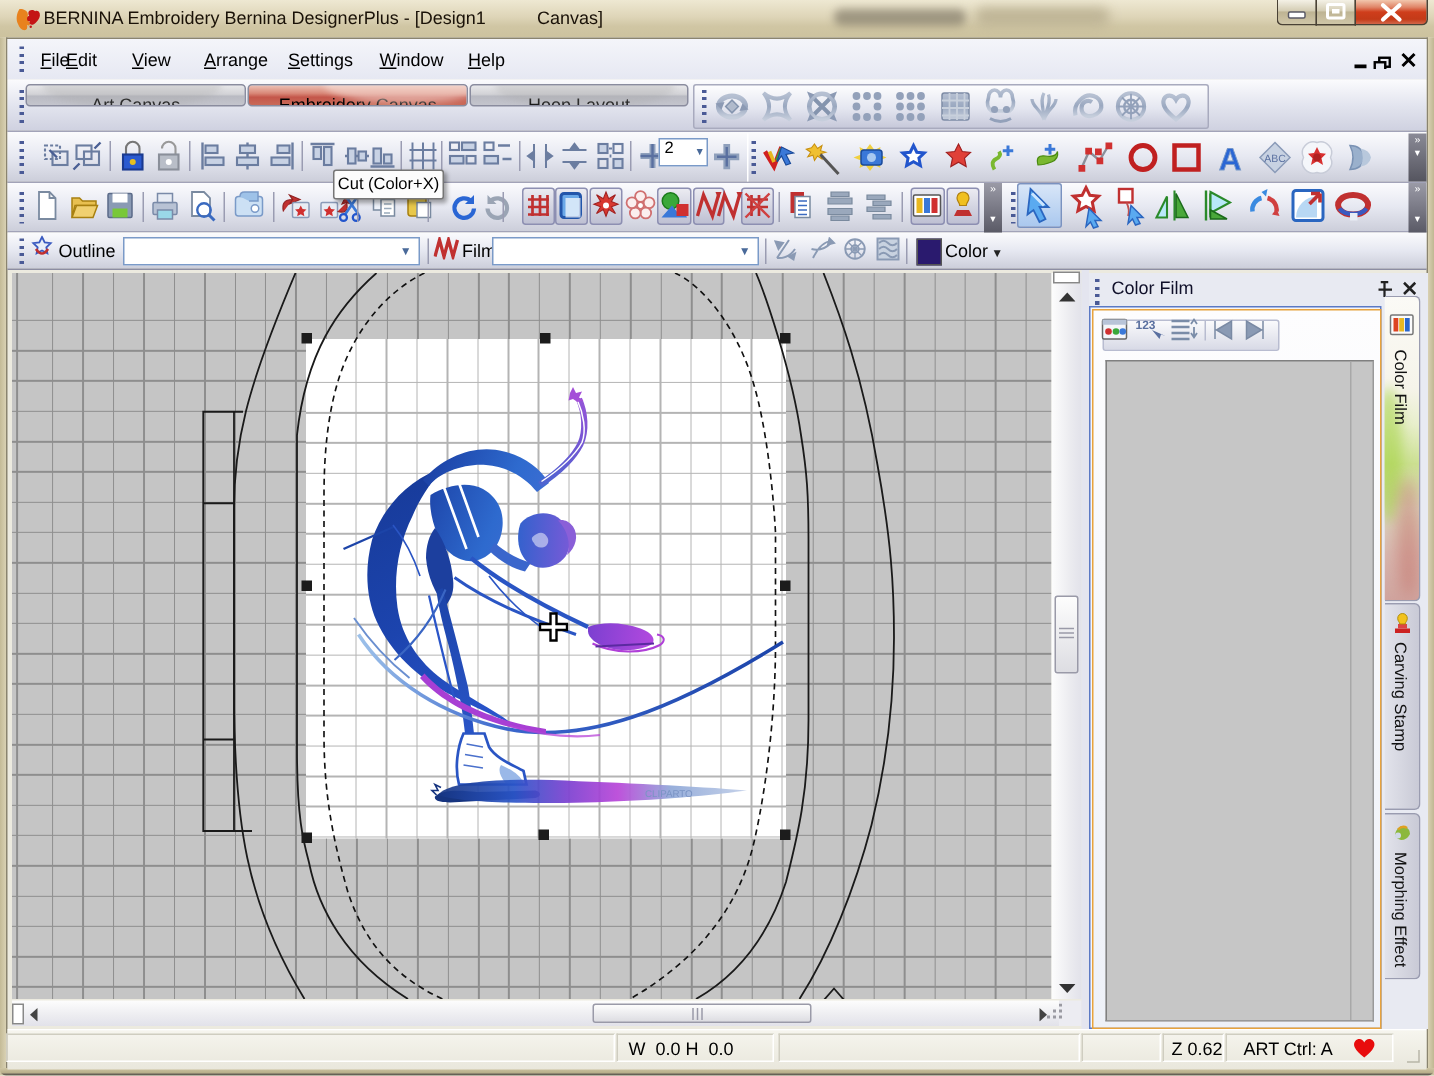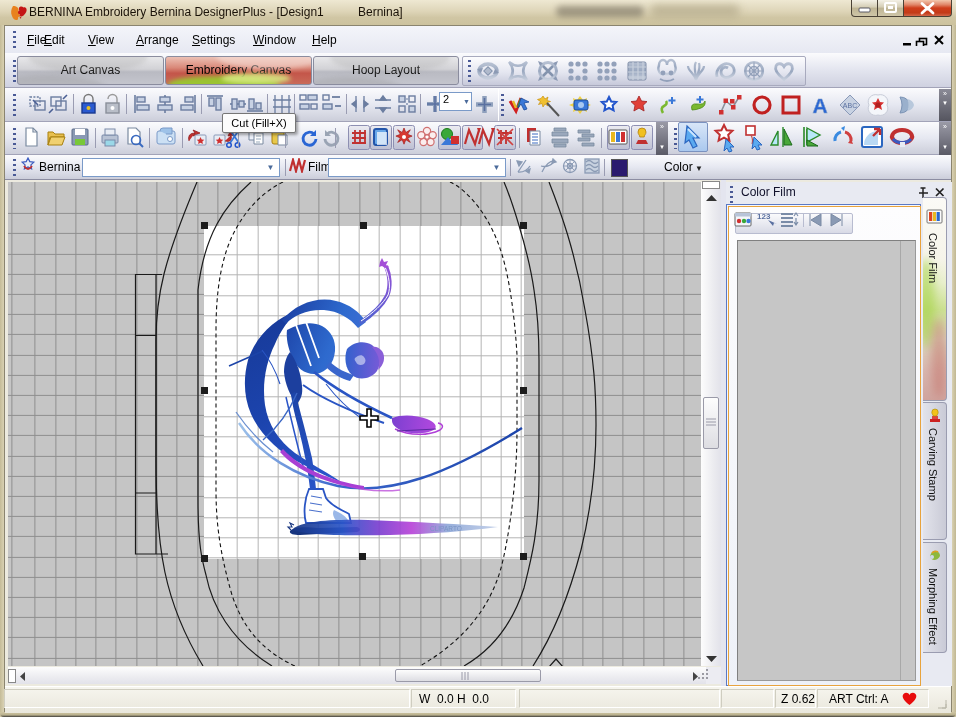--- a/index.html
+++ b/index.html
@@ -21,21 +21,21 @@
 #menubar{top:26px;height:27px;background:linear-gradient(180deg,#f4f5fa,#e6e8f2);}
 .menu-item{top:7px;font-size:12px;color:#000;}
 .menu-item u{text-decoration:underline;}
 #tabrow{top:53px;height:35px;background:linear-gradient(180deg,#fbfbfd 0%,#e3e5ef 50%,#cfd1e0 100%);border-bottom:1px solid #a2a3b8;box-sizing:border-box;}
 #row2{top:88px;height:34px;background:linear-gradient(180deg,#fbfbfd 0%,#e6e8f1 50%,#ccceda 100%);border-bottom:1px solid #a2a3b8;box-sizing:border-box;}
 #row3{top:122px;height:33px;background:linear-gradient(180deg,#fbfbfd 0%,#e6e8f1 50%,#ccceda 100%);border-bottom:1px solid #a2a3b8;box-sizing:border-box;}
 #row4{top:155px;height:25px;background:linear-gradient(180deg,#fbfbfd 0%,#e6e8f1 50%,#ccceda 100%);border-bottom:1px solid #8c8da2;box-sizing:border-box;}
 .dots{width:3px;background-image:repeating-linear-gradient(180deg,#4a5a96 0 2px,transparent 2px 5px);}
 .vsep{width:1px;background:#9a9cb2;}
 
-.tabbtn{top:56px;height:29px;border:1px solid #8a8c9e;border-radius:3px;box-sizing:border-box;font-size:12px;color:#000;text-align:center;line-height:27px;overflow:hidden;}
+.tabbtn{top:56px;height:15px;border:1px solid #8a8c9e;border-radius:3px;box-sizing:border-box;font-size:12px;color:#000;text-align:center;line-height:27px;overflow:hidden;}
 .tabgrey{background:linear-gradient(180deg,#e8e8ea 0%,#d2d2d6 45%,#b9bac2 55%,#c4c5cd 100%);}
 #tab-emb{background:linear-gradient(180deg,#ecc0b4 0%,#d98878 40%,#c4564a 60%,#c96a58 100%);}
 .swoosh{position:absolute;border-radius:50%;filter:blur(2px);}
 
 .ddbox{top:158px;height:19px;background:#fff;border:1px solid #7a9ac8;box-sizing:border-box;}
 .ddarrow{position:absolute;right:2px;top:2px;width:13px;height:13px;color:#4a6a9a;font-size:8px;line-height:13px;text-align:center;}
 
 #canvas{left:8px;top:182px;width:693px;height:484px;overflow:hidden;background:
  repeating-linear-gradient(90deg,transparent 0 19.28px,#8e8e8e 19.28px 20.28px),
  repeating-linear-gradient(180deg,transparent 0 19.2px,#8e8e8e 19.2px 20.2px),#c5c5c5;
@@ -74,21 +74,21 @@
 </head>
 <body>
 <div class="abs" id="titlebar"></div>
 <svg class="abs" style="left:10px;top:4px" width="18" height="18" viewBox="0 0 18 18">
     <path d="M3,2 C1,5 0.5,9 2,12 C3,15 5,16.5 7,16 C8,15.5 8.5,14 8,12.5 C9,13.5 10,13 10,11.5 C9,10 8,9 8.5,7 C9,5 8,3 6,2.5 C5,2 4,2 3,2Z" fill="#e8821e"></path>
     <path d="M9,4 C9.5,2.5 12,2 13.5,3.5 C14,3 16,3 16.5,5 C17,7 16,9 14,11 C12.5,12.5 11,13 10,12 C9.5,11.5 9.5,10.5 10,10 C9,10.5 8,10 8,8.5 C8,7 9,6.5 9.5,6.5 C9,6 8.8,5 9,4Z" fill="#c41414"></path>
     <circle cx="7" cy="14.5" r="1" fill="#e8821e"></circle>
     <circle cx="10.5" cy="13.8" r=".8" fill="#c41414"></circle>
   </svg>
 <div class="abs" id="title-text">BERNINA Embroidery Bernina DesignerPlus - [Design1</div>
-<div class="abs" style="left:358px;top:5px;font-size:12px;color:#1a1208">Bernina]</div>
+<div class="abs" style="left:358px;top:5px;font-size:12px;color:#1a1208">Canvas]</div>
 <div class="abs" id="blur1"></div>
 <div class="abs" id="blur2"></div>
 <div class="abs capbtn" id="btn-min"><svg width="25" height="15">
       <rect x="7" y="8" width="11" height="4" rx="1" fill="#fff" stroke="#5a5a66"></rect>
     </svg></div>
 <div class="abs capbtn" id="btn-max"><svg width="25" height="15">
       <rect x="7" y="3" width="11" height="9" rx="1" fill="none" stroke="#fff" stroke-width="2"></rect>
       <rect x="10" y="6" width="5" height="3" fill="#fff"></rect>
     </svg></div>
 <div class="abs capbtn" id="btn-close"><svg width="47" height="15">
@@ -133,33 +133,33 @@
 <div class="abs" id="strip1" style="left:462px;top:56px;width:344px;height:30px;border:1px solid #a8aabe;border-radius:2px;background:linear-gradient(180deg,#fdfdfe 0%,#e4e6f0 55%,#c7c9da 100%);box-sizing:border-box"></div>
 <div class="abs dots" style="left:468px;top:60px;height:22px"></div>
 
 <div class="abs row" id="row2"></div>
 <div class="abs dots" style="left:13px;top:94px;height:22px"></div>
 <div class="abs row" id="row3"></div>
 <div class="abs dots" style="left:13px;top:128px;height:21px"></div>
 <div class="abs row" id="row4"></div>
 <div class="abs dots" style="left:13px;top:159px;height:17px"></div>
 
-<div class="abs" style="left:39px;top:160px;font-size:12px;color:#000">Bernina</div>
+<div class="abs" style="left:39px;top:160px;font-size:12px;color:#000">Outline</div>
 <div class="abs ddbox" style="left:82px;width:198px">
     <span class="ddarrow">▼</span>
   </div>
 <div class="abs vsep" style="left:285px;top:159px;height:17px"></div>
 <div class="abs" style="left:308px;top:160px;font-size:12px;color:#000">Film</div>
 <div class="abs ddbox" style="left:328px;width:178px">
     <span class="ddarrow">▼</span>
   </div>
 <div class="abs vsep" style="left:510px;top:159px;height:17px"></div>
 <div class="abs vsep" style="left:604px;top:159px;height:17px"></div>
 <div class="abs" style="left:611px;top:159px;width:15px;height:16px;background:#2a1a6e;border:1px solid #555"></div>
-<div class="abs" style="left:664px;top:160px;font-size:12px;color:#000">Color<span style="font-size:8px;color:#222"> ▼</span></div>
+<div class="abs" style="left:630px;top:160px;font-size:12px;color:#000">Color<span style="font-size:8px;color:#222"> ▼</span></div>
 
 <div class="abs" id="canvas">
 <div class="abs" id="whiterect"></div>
 <svg class="abs" style="left:0;top:0" width="693" height="484" viewBox="8 182 693 484" fill="none">
 
  <path d="M197,182 C186,208 172,242 164,274 C158,298 156,318 156,340 L156,460 C156,548 164,602 203,666" stroke="#1a1a1a" stroke-width="1.2"></path>
  <path d="M549,182 C560,210 575,250 585,310 C594,360 596,390 596,425 C596,465 592,505 581,550 C570,592 553,635 533,666" stroke="#1a1a1a" stroke-width="1.2"></path>
 
  <path d="M251,182 C225,205 204,235 198,290 L198,500 C198,545 202,560 206,575 C212,605 230,640 272,666" stroke="#1a1a1a" stroke-width="1.2"></path>
  <path d="M504,182 C510,196 528,248 534,290 C538,315 539,330 539,360 L539,480 C539,530 531,560 524,588 C512,625 492,650 464,666" stroke="#1a1a1a" stroke-width="1.2"></path>
@@ -850,13 +850,13 @@
     </g>
 <path d="M70.5,3 v13" stroke="#b8bcd0"></path>
 <g transform="translate(82,9)">
       <path d="M-5,-6 v12 M-4,0 L6,-6 V6Z" fill="#8a9ab4" stroke="#7a8aa4"></path>
     </g>
 <g transform="translate(104,9)">
       <path d="M5,-6 v12 M4,0 L-6,-6 V6Z" fill="#8a9ab4" stroke="#7a8aa4"></path>
     </g>
 </svg>
 
-<div class="abs" id="tooltip">Cut (Fill+X)</div>
+<div class="abs" id="tooltip">Cut (Color+X)</div>
 
 </body></html>

